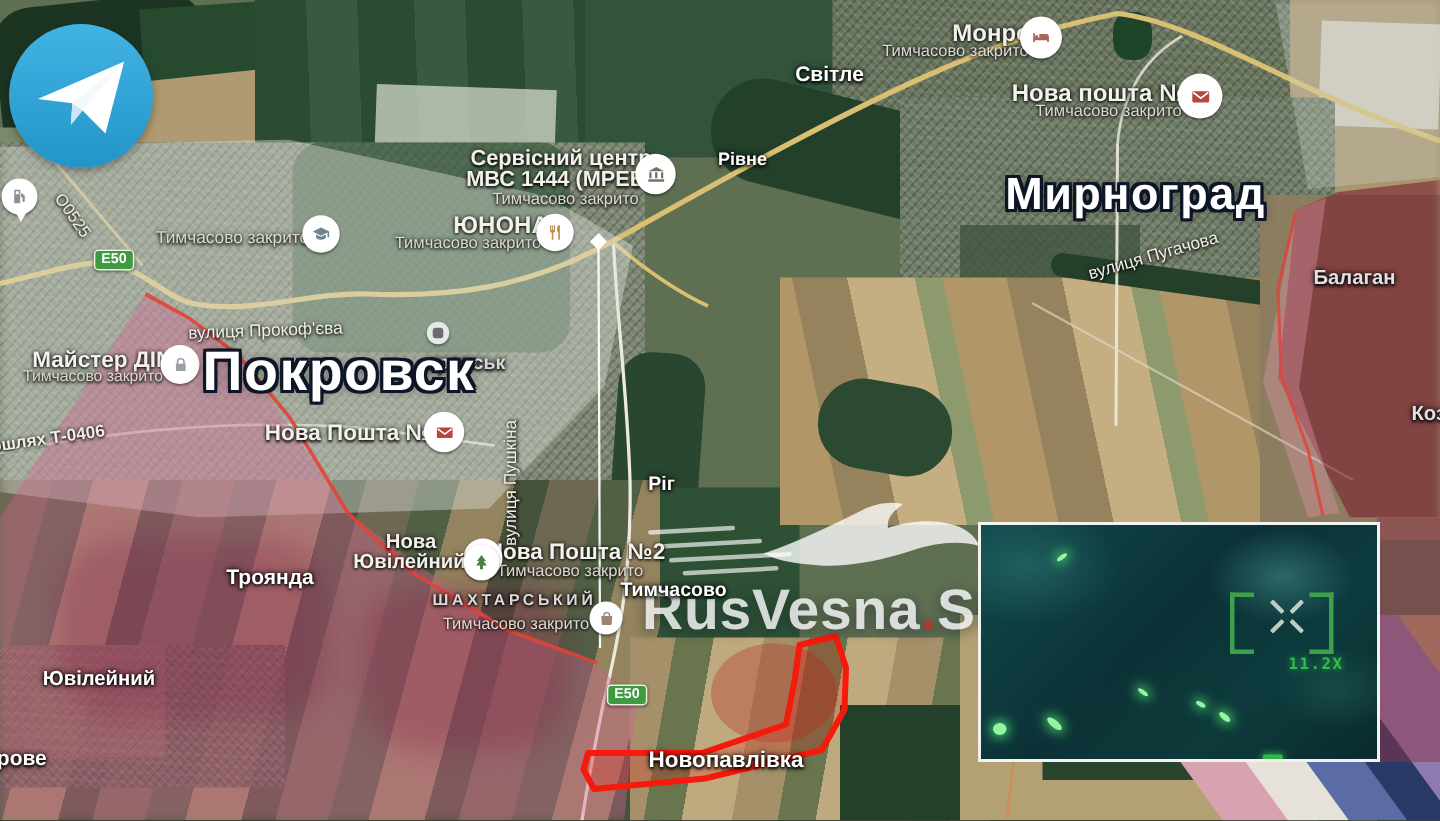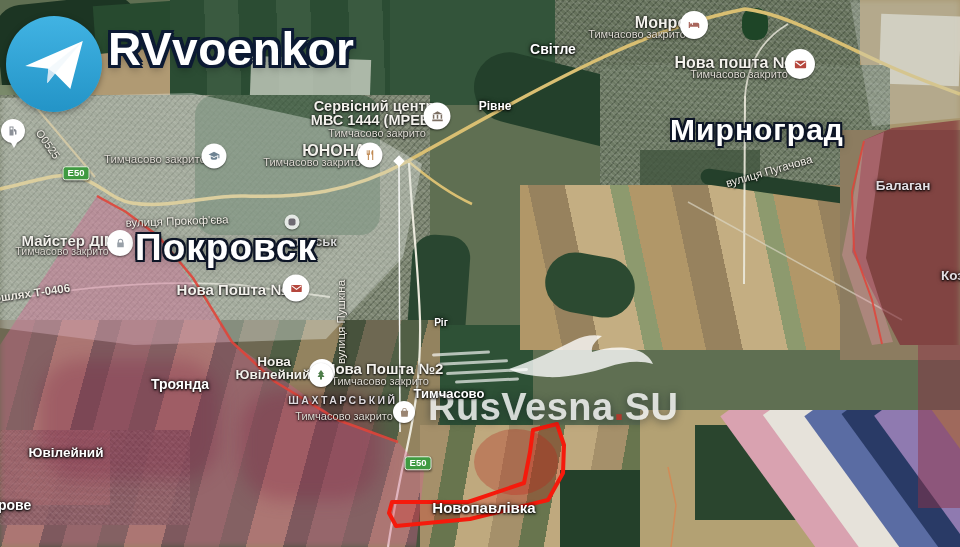--- a/index.html
+++ b/index.html
@@ -150,21 +150,21 @@
     <div class="wm-line" style="left:455px;top:379px;width:64px;transform:rotate(-3deg);"></div>
     <svg class="abs" style="left:500px;top:333px;width:160px;height:55px;z-index:7;" viewBox="0 0 150 55">
       <path d="M4 36 C 28 28 52 16 70 7 C 78 3 88 1 97 3 C 90 8 86 13 87 19 C 99 15 114 13 127 16 C 138 18 145 24 148 31 C 134 27 118 29 103 34 C 85 40 62 45 42 44 C 27 43 13 41 4 36 Z" fill="rgba(255,255,255,.78)"></path>
     </svg>
     <div class="wm-text"><span>RusVesna</span><span style="color:#b03a2e;">.</span><span>SU</span></div>
   </div>
 
   <div class="lbl c" style="left:553px;top:49px;font-size:14px;">Світле</div>
   <div class="lbl c" style="left:495px;top:106px;font-size:12px;">Рівне</div>
   <div class="lbl c" style="left:180px;top:384px;font-size:14px;">Троянда</div>
-  <div class="lbl c" style="left:441px;top:322px;font-size:10px;">Ріг</div>
+  <div class="lbl c" style="left:441px;top:322px;font-size:13px;">Ріг</div>
   <div class="lbl c" style="left:449px;top:393px;font-size:13px;">Тимчасово</div>
   <div class="lbl c" style="left:66px;top:452px;font-size:13.5px;">Ювілейний</div>
   <div class="lbl c" style="left:903px;top:185px;font-size:13.5px;color:#e3dee3;">Балаган</div>
   <div class="lbl" style="left:941px;top:268px;font-size:13.5px;color:#e3dee3;">Коз</div>
   <div class="lbl" style="left:-6px;top:497px;font-size:14px;">ірове</div>
   <div class="lbl c" style="left:329px;top:400px;font-size:10.5px;letter-spacing:2.5px;font-weight:600;color:#ded9dd;padding-left:28px;">ШАХТАРСЬКИЙ</div>
   <div class="lbl c" style="left:484px;top:507px;font-size:15px;z-index:8;">Новопавлівка</div>
   <div class="lbl" style="left:285px;top:234px;font-size:13px;color:rgba(235,235,235,.9);z-index:8;">кровськ</div>
 
   <div class="street c" style="left:177px;top:221px;transform:translate(-50%,-50%) rotate(-2deg);">вулиця Прокоф'єва</div>
@@ -292,23 +292,40 @@
     </span>
     <span class="abs" style="left:10px;top:141px;width:0;height:0;border-left:4px solid transparent;border-right:4px solid transparent;border-top:7px solid #fff;"></span>
   </div>
 
   <div class="poi">
     <span class="poi-circle c" style="left:292px;top:222px;width:15px;height:15px;background:rgba(255,255,255,.78);">
       <span style="width:7px;height:7px;background:#6e6a72;border-radius:2px;display:block;"></span>
     </span>
   </div>
 
+  <div class="inset">
+    <div class="bracket l"></div>
+    <div class="bracket r"></div>
+    <div class="xmark">
+      <span class="xseg" style="left:1px;top:4px;transform:rotate(45deg);"></span>
+      <span class="xseg" style="left:14px;top:4px;transform:rotate(-45deg);"></span>
+      <span class="xseg" style="left:1px;top:17px;transform:rotate(-45deg);"></span>
+      <span class="xseg" style="left:14px;top:17px;transform:rotate(45deg);"></span>
+    </div>
+    <div class="zoomtxt">11.2X</div>
+    <span class="glow" style="left:50px;top:20px;width:8px;height:3px;transform:rotate(-35deg);"></span>
+    <span class="glow" style="left:104px;top:110px;width:8px;height:3px;transform:rotate(35deg);"></span>
+    <span class="glow" style="left:143px;top:118px;width:7px;height:3px;transform:rotate(30deg);"></span>
+    <span class="glow" style="left:158px;top:126px;width:9px;height:4px;transform:rotate(40deg);"></span>
+    <span class="glow" style="left:43px;top:130px;width:12px;height:5px;transform:rotate(40deg);"></span>
+    <span class="glow" style="left:8px;top:132px;width:9px;height:8px;"></span>
+    <span class="glow" style="left:188px;top:153px;width:13px;height:4px;border-radius:1px;background:#2fbf45;box-shadow:0 0 5px 1px rgba(60,220,90,.6);"></span>
+  </div>
 
   <div class="tg-logo">
     <svg width="96" height="96" viewBox="0 0 100 100">
       <path d="M20 52 L80 26 L67 76 L51 60 L43 70 L44 55 Z" fill="#fff"></path>
       <path d="M44 55 L51 60 L43 70 Z" fill="#cfe4f2"></path>
       <path d="M44 55 L80 26 L51 60 Z" fill="#e9f3fa" opacity=".5"></path>
     </svg>
   </div>
-  <div class="channel">RVvoenkor</div>
 
 </div>
 
 </body></html>

